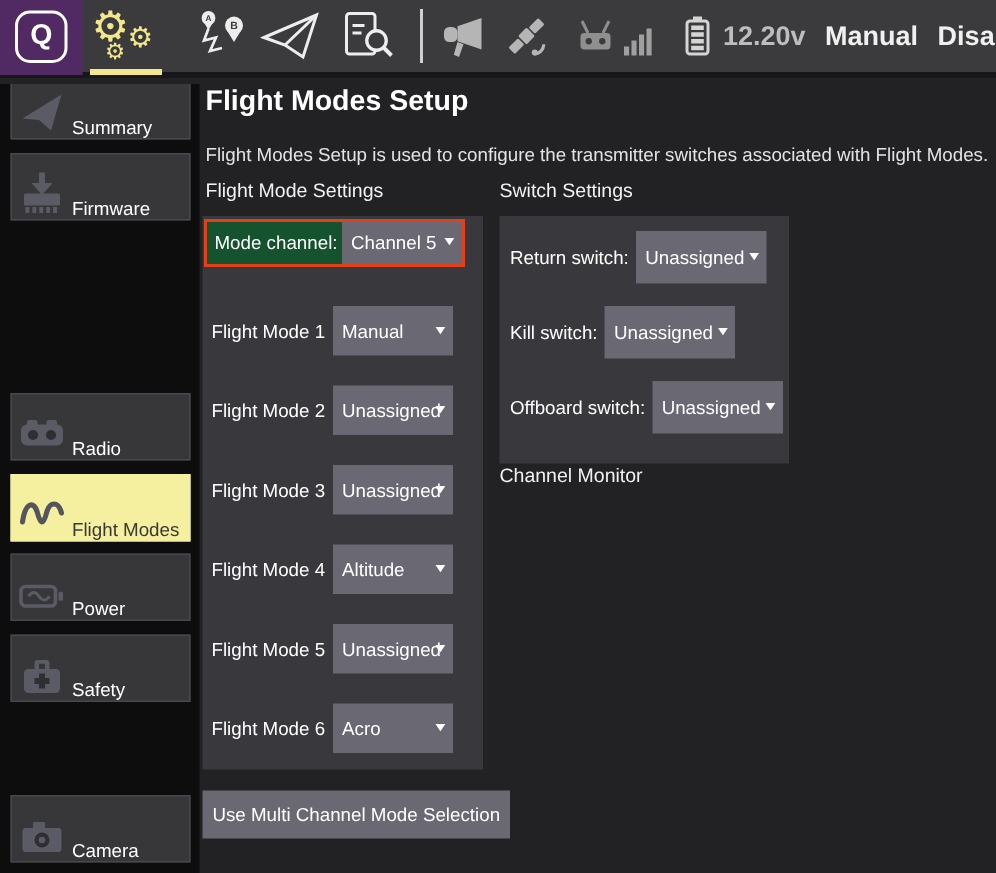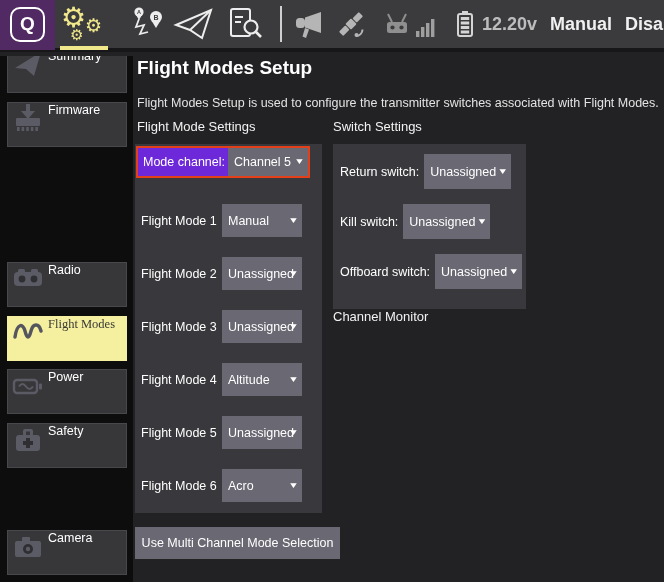--- a/index.html
+++ b/index.html
@@ -29,38 +29,38 @@
   .tb-icon { flex:none; display:block; }
   .vsep { width:2px; height:36px; background:#cfcfcf; margin-left:14px; flex:none; }
   .tb-text { color:#f0f0f0; font-size:18px; white-space:nowrap;font-weight:bold; }
   .tb-volt { color:#bdbdbd; }
 
   
   #sidebar { position:absolute; left:0; top:56px; width:133px; height:526px;
              background:#0d0d0e; overflow:hidden; }
   .side-item { position:absolute; left:7px; width:120px; height:45px;
                background:#37373a; border:1px solid #48484c;
-               display:flex; align-items:flex-start; cursor:pointer; }
+               display:flex; align-items:flex-end; cursor:pointer; }
   .side-item .sicon { width:40px; display:flex; justify-content:center; flex:none; }
   .side-item .slabel { color:#fff; font-size:12.5px; }
   .side-item.selected { background:#f5efa0; border-color:#f5efa0; }
-  .side-item.selected .slabel { color:#3a3a34;font-family:Liberation Serif, serif; }
+  .side-item.selected .slabel { color:#3a3a34; }
 
   
   .pg-title { position:absolute; left:137px; top:57px; color:#fff; font-size:19px; }
   .pg-desc  { position:absolute; left:137px; top:96px; color:#e3e3e3; font-size:12.5px; }
   .sec-h { position:absolute; color:#f2f2f2; font-size:13px; }
   #h-fm { left:137px; top:119px; }
   #h-sw { left:333px; top:119px; }
   .panel { position:absolute; background:#39393d; }
   #fm-panel { left:135px; top:144px; width:187px; height:369px; }
   #sw-panel { left:333px; top:144px; width:193px; height:165px; }
 
   .mode-row { position:absolute; left:1px; top:2px; width:174px; height:32px;
-              border:2px solid #e2401b; background:#6d28d9; display:flex;
+              border:2px solid #e2401b; background:#14532d; display:flex;
               align-items:center; justify-content:space-between; padding-left:5px; }
   .fm-row { position:absolute; left:6px; width:176px; height:33px;
             display:flex; align-items:center; }
   .fm-row .row-label, .mode-row .row-label, .sw-row .row-label {
             color:#fff; font-size:12.5px; white-space:nowrap; }
   .fm-row .dropdown { position:absolute; left:81px; top:0; width:80px; height:33px; }
   .sw-row { position:absolute; left:7px; height:35px; display:flex;
             align-items:center; gap:5px; }
   .sw-row .dropdown { width:87px; height:35px; flex:none; }
 

